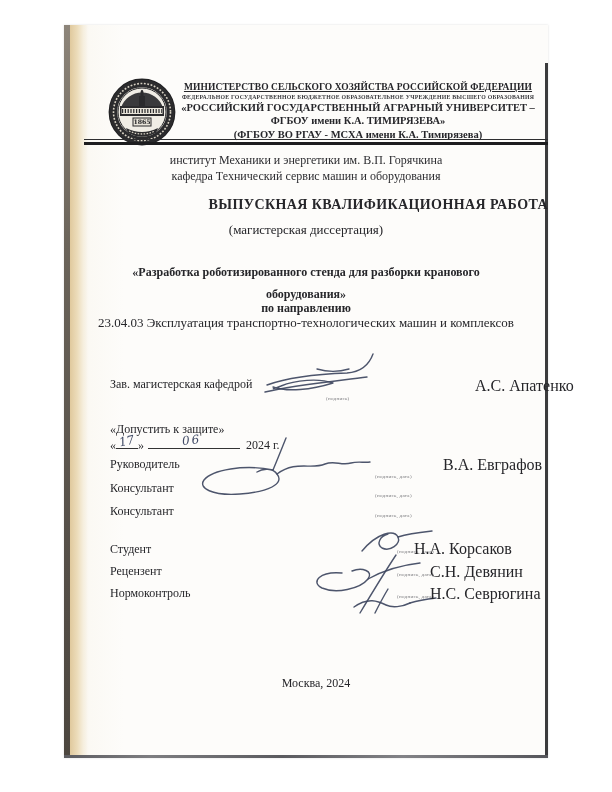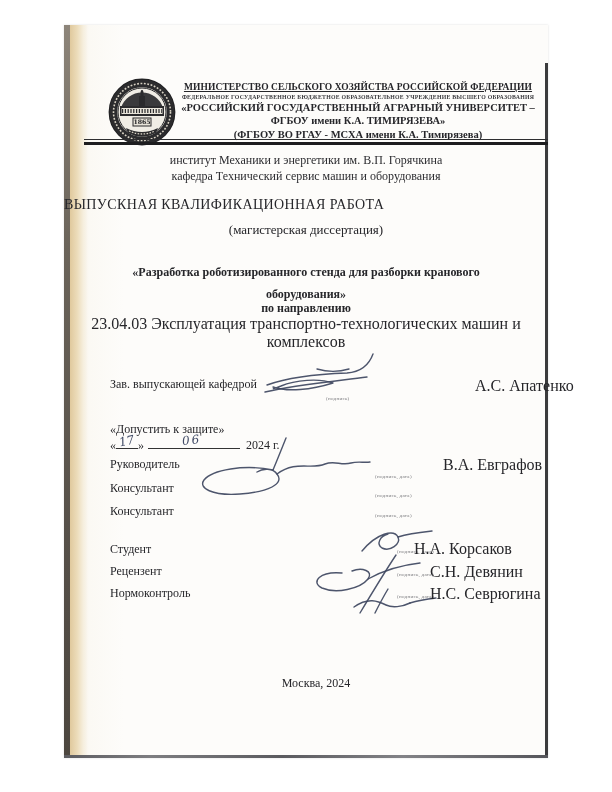--- a/index.html
+++ b/index.html
@@ -22,25 +22,25 @@
     background:linear-gradient(90deg,#5c5c60 0%,#7d7d80 18%,#5a5a5e 45%,#828286 70%,#55555a 100%);}
   
   .seal{position:absolute;left:44px;top:53px;width:68px;height:68px;}
   .hdr{position:absolute;left:110px;right:6px;top:57px;text-align:center;line-height:1.12;}
   .hdr .l1{font-weight:bold;font-size:9.5px;letter-spacing:.1px;text-decoration:underline;}
   .hdr .l2{font-weight:bold;font-size:5.8px;letter-spacing:.25px;color:#3a3a3e;margin-top:1.5px;}
   .hdr .l3,.hdr .l4,.hdr .l5{font-weight:bold;font-size:10.5px;margin-top:1.5px;}
   .rule-thin{position:absolute;left:20px;right:0;top:114px;height:0;border-top:1.2px solid #2e2e30;}
   .rule-thick{position:absolute;left:20px;right:0;top:117px;height:2.6px;background:#1d1d1f;}
   .subhdr{position:absolute;left:20px;right:20px;top:127px;text-align:center;font-size:12px;line-height:1.35;color:#2c2c30;}
-  .worktype{position:absolute;left:0;right:0;top:172px;text-align:left;font-weight:normal;font-size:14px;letter-spacing:.4px;}
+  .worktype{position:absolute;left:0;right:0;top:172px;text-align:right;font-weight:bold;font-size:14px;letter-spacing:.4px;}
   .worksub{position:absolute;left:0;right:0;top:197px;text-align:center;font-size:13px;}
   .title{position:absolute;left:40px;right:40px;top:237px;text-align:center;font-weight:bold;font-size:12px;line-height:1.8;}
   .dirlabel{position:absolute;left:0;right:0;top:276px;text-align:center;font-weight:bold;font-size:12px;}
-  .dirline{position:absolute;left:0;right:0;top:290px;text-align:center;font-size:16px;}
+  .dirline{position:absolute;left:0;right:0;top:290px;text-align:center;font-size:13px;}
   
   .lbl{position:absolute;left:46px;font-size:12px;white-space:nowrap;}
   .nm{position:absolute;font-size:16px;white-space:nowrap;}
   .cap{position:absolute;font-size:5px;color:#76767a;letter-spacing:.3px;white-space:nowrap;}
   .sig{position:absolute;pointer-events:none;}
   .sig path{fill:none;stroke:#3e4660;stroke-width:1.4;stroke-linecap:round;stroke-linejoin:round;opacity:.92;}
   .hand{font-family:"DejaVu Serif",serif;font-style:italic;color:#414b66;}
   .dateline{position:absolute;left:46px;top:411px;font-size:12px;white-space:nowrap;}
   .u-short{display:inline-block;width:22px;border-bottom:1px solid #333;position:relative;height:12px;}
   .u-long{display:inline-block;width:92px;border-bottom:1px solid #333;position:relative;height:12px;margin-left:4px;margin-right:6px;}
@@ -100,21 +100,21 @@
   <div class="worktype">ВЫПУСКНАЯ КВАЛИФИКАЦИОННАЯ РАБОТА</div>
   <div class="worksub">(магистерская диссертация)</div>
 
   <div class="title">
     <span>«Разработка роботизированного стенда для разборки кранового</span><br>
     <span>оборудования»</span>
   </div>
   <div class="dirlabel">по направлению</div>
   <div class="dirline">23.04.03 Эксплуатация транспортно-технологических машин и комплексов</div>
 
-  <div class="lbl" style="top:352px;">Зав. выпускающей кафедрой</div>
+  <div class="lbl" style="top:352px;">Зав. магистерская кафедрой</div>
   <svg class="sig" style="left:195px;top:322px;" width="185" height="75" viewBox="0 0 185 75">
     <path d="M8,38 C30,30 60,27 88,26 C102,25 110,18 114,7"></path>
     <path d="M14,40 C28,45 52,43 74,36 C60,31 36,33 22,39 C16,41 13,43 15,41"></path>
     <path d="M6,45 C36,38 78,34 108,30"></path>
     <path d="M58,22 C68,25 80,25 90,22"></path>
   </svg>
   <div class="cap" style="left:262px;top:371px;">(подпись)</div>
   <div class="nm" style="left:411px;top:352px;">А.С. Апатенко</div>
 
   <div class="lbl" style="top:397px;">«Допустить к защите»</div>

